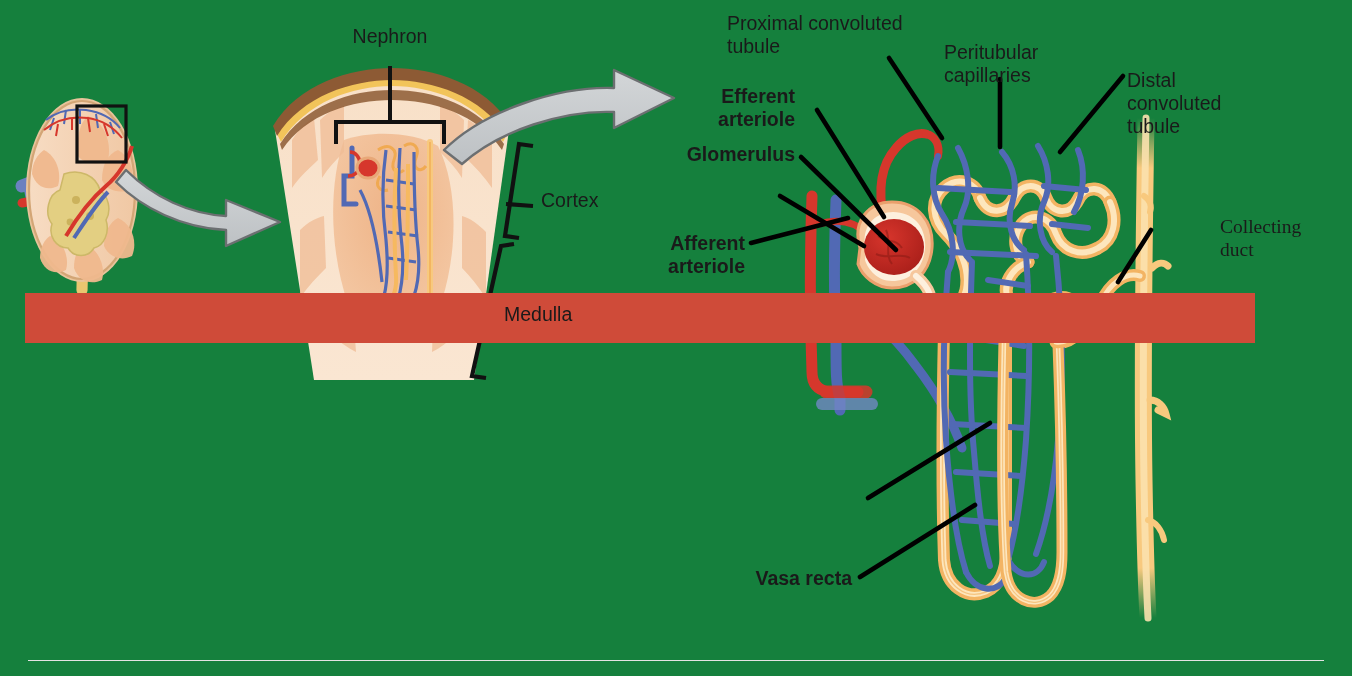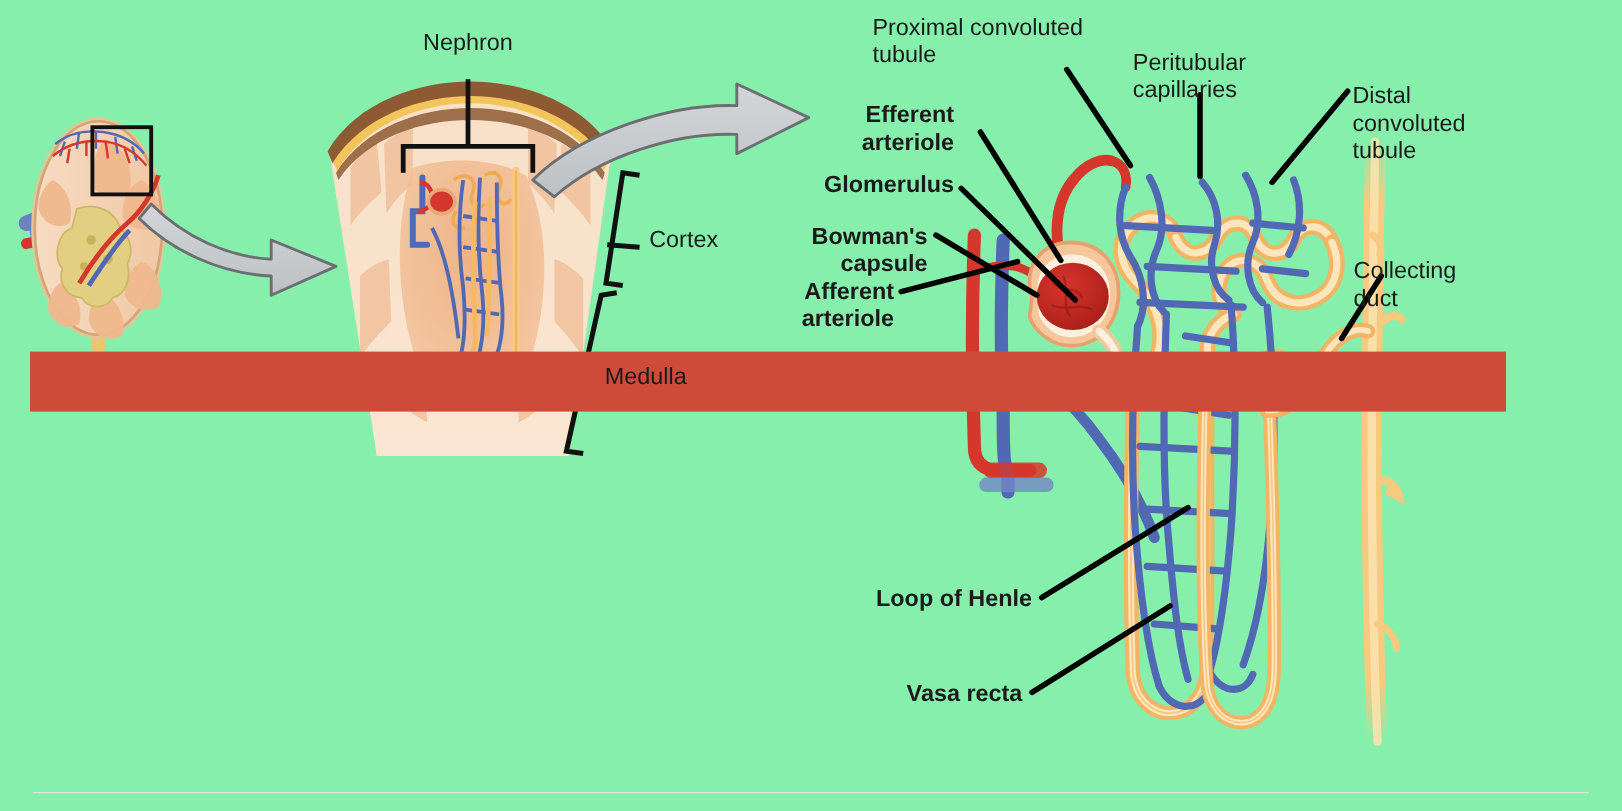--- a/index.html
+++ b/index.html
@@ -1,17 +1,17 @@
 <!DOCTYPE html>
 <html><head>
 <meta charset="utf-8">
 <style>
   html,body{margin:0;padding:0;background:#ffffff;}
   body{width:1352px;height:676px;font-family:"Liberation Sans",sans-serif;overflow:hidden;}
-  #stage{position:relative;width:1352px;height:676px;background:#86efac;}
+  #stage{position:relative;width:1352px;height:676px;background:#15803d;}
   svg.layer{position:absolute;left:0;top:0;width:1352px;height:676px;}
   .lbl{position:absolute;font-family:"Liberation Sans",sans-serif;font-size:19.5px;color:#1a1a1a;line-height:1.18;white-space:pre-line;letter-spacing:0px;}
   .lbl.c{text-align:center;}
   .lbl.r{text-align:right;font-weight:bold;}
   .sep{position:absolute;left:28px;top:660px;width:1296px;height:1px;background:#e4e4e4;}
 </style>
 </head>
 <body>
 
 <div id="stage">
@@ -290,30 +290,27 @@
 
   <div class="lbl c" style="left:330px;top:25px;width:120px;">Nephron</div>
   <div class="lbl" style="left:541px;top:189px;">Cortex</div>
   <div class="lbl" style="left:504px;top:303px;">Medulla</div>
 
   <div class="lbl" style="left:727px;top:12px;width:220px;">Proximal convoluted
 tubule</div>
   <div class="lbl r" style="left:660px;top:85px;width:135px;">Efferent
 arteriole</div>
   <div class="lbl r" style="left:640px;top:143px;width:155px;">Glomerulus</div>
-  <div class="lbl r" style="left:640px;top:186px;width:133px;">Bowman's
-capsule</div>
   <div class="lbl r" style="left:640px;top:232px;width:105px;text-align:right;">Afferent
 arteriole</div>
 
   <div class="lbl" style="left:944px;top:41px;width:140px;">Peritubular
 capillaries</div>
   <div class="lbl" style="left:1127px;top:69px;width:135px;">Distal
 convoluted
 tubule</div>
-  <div class="lbl" style="left:1128px;top:215px;width:130px;">Collecting
+  <div class="lbl" style="left:1220px;top:215px;width:130px;font-family:Liberation Serif, serif;">Collecting
 duct</div>
 
-  <div class="lbl r" style="left:700px;top:488px;width:160px;">Loop of Henle</div>
   <div class="lbl r" style="left:700px;top:567px;width:152px;">Vasa recta</div>
 
   <div class="sep"></div>
 </div>
 
 </body></html>

